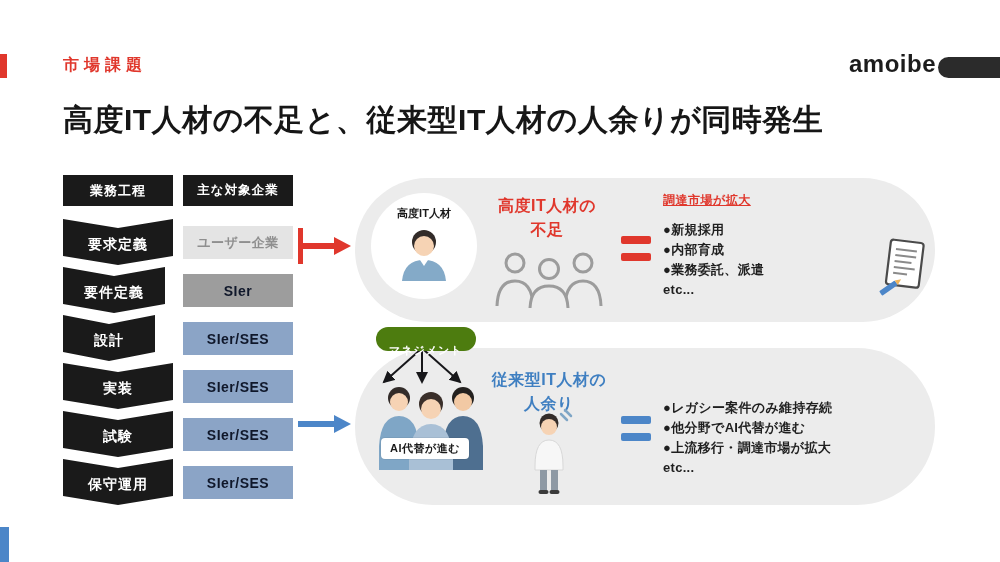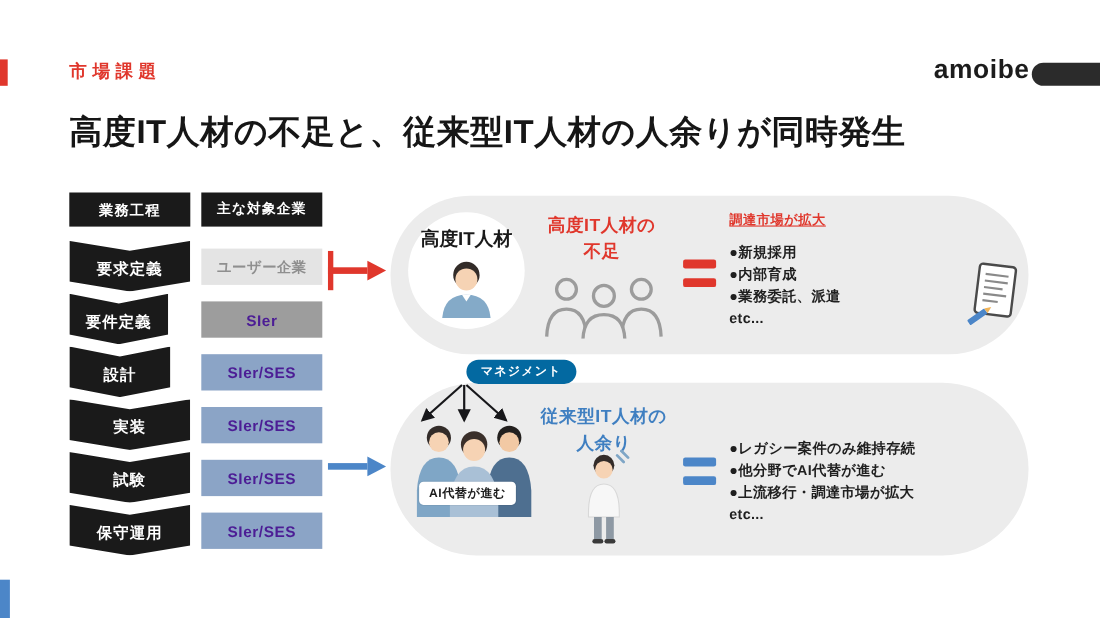--- a/index.html
+++ b/index.html
@@ -16,59 +16,59 @@
   .brand-mark { right:0; top:57px; width:62px; height:21px; background:#2b2b2b; border-radius:11px 0 0 11px; }
   .title { left:63px; top:100px; font-size:30px; font-weight:700; color:#161616; letter-spacing:.5px; }
 
   
   .col-header { background:#1a1a1a; color:#fff; display:flex; align-items:center; justify-content:center;
                 font-weight:700; font-size:13px; letter-spacing:1px; }
   .chev { background:#1a1a1a; color:#fff; display:flex; align-items:center; justify-content:center;
           font-weight:700; font-size:14px; letter-spacing:1px; padding-top:5px;
           clip-path:polygon(0 0,50% 9px,100% 0,100% calc(100% - 9px),50% 100%,0 calc(100% - 9px)); }
   .company { display:flex; align-items:center; justify-content:center; font-weight:700; font-size:14px;
-             letter-spacing:.5px; color:#4c1d95; }
+             letter-spacing:.5px; color:#0f172a; }
   .company.light { background:#e4e4e4; color:#8f8f8f; font-size:13px; }
   .company.gray  { background:#9d9d9d; }
   .company.blue  { background:#8ba4c6; }
 
   
   .panel { background:#ececec; border-radius:78px; }
   .avatar-circle { background:#ffffff; border-radius:50%; display:flex; flex-direction:column; align-items:center; }
-  .avatar-label { font-size:17px; font-weight:700; color:#1a1a1a; margin-top:13px;text-align:center; }
+  .avatar-label { font-size:11px; font-weight:700; color:#1a1a1a; margin-top:13px;text-align:center; }
   .problem { text-align:center; font-size:16px; font-weight:700; line-height:1.5; letter-spacing:.5px; }
   .problem.red { color:#e0372c; } .problem.blue { color:#3f7fc1; }
   .headline { font-size:12px; font-weight:700; letter-spacing:.5px;text-decoration:underline; }
   .headline.red { color:#e0372c; } .headline.blue { color:#3f7fc1; }
   .bullets { font-size:13px; font-weight:700; line-height:20px; color:#1f1f1f; letter-spacing:.3px; }
   .eq { display:flex; flex-direction:column; gap:9px; }
   .eq i { display:block; width:30px; height:8px; border-radius:2px; }
   .eq.red i { background:#e0372c; } .eq.blue i { background:#4c86c8; }
 
-  .mgmt { background:#0369a1; color:#fff; border-radius:12px; height:22px; line-height:22px;
-          padding:0 13px; font-size:11px; font-weight:700; letter-spacing:1px; z-index:5;margin-left:48px; }
+  .mgmt { background:#4d7c0f; color:#fff; border-radius:12px; height:22px; line-height:22px;
+          padding:12px 13px; font-size:11px; font-weight:700; letter-spacing:1px; z-index:5; }
   .ai-label { background:#ffffff; color:#1a1a1a; border-radius:4px; padding:3px 9px;
               font-size:11px; font-weight:700; letter-spacing:.5px; box-shadow:0 0 0 1px rgba(0,0,0,.05); }
 </style>
 </head>
 <body>
 
 <div class="slide">
 
   <div class="abs edge-red"></div>
   <div class="abs edge-blue"></div>
 
   <div class="abs kicker">市場課題</div>
   <div class="abs brand-text">amoibe</div>
   <div class="abs brand-mark"></div>
   <h1 class="abs title">高度IT人材の不足と、従来型IT人材の人余りが同時発生</h1>
 
   <div class="abs col-header" style="left:63px;top:175px;width:110px;height:31px;">業務工程</div>
   <div class="abs chev" style="left:63px;top:219px;width:110px;height:46px;">要求定義</div>
-  <div class="abs chev" style="left:63px;top:267px;width:90px;height:46px;">要件定義</div>
+  <div class="abs chev" style="left:63px;top:267px;width:102px;height:46px;">要件定義</div>
   <div class="abs chev" style="left:63px;top:315px;width:92px;height:46px;">設計</div>
   <div class="abs chev" style="left:63px;top:363px;width:110px;height:46px;">実装</div>
   <div class="abs chev" style="left:63px;top:411px;width:110px;height:46px;">試験</div>
   <div class="abs chev" style="left:63px;top:459px;width:110px;height:46px;">保守運用</div>
 
   <div class="abs col-header" style="left:183px;top:175px;width:110px;height:31px;font-size:12.5px;">主な対象企業</div>
   <div class="abs company light" style="left:183px;top:226px;width:110px;height:33px;">ユーザー企業</div>
   <div class="abs company gray" style="left:183px;top:274px;width:110px;height:33px;">SIer</div>
   <div class="abs company blue" style="left:183px;top:322px;width:110px;height:33px;">SIer/SES</div>
   <div class="abs company blue" style="left:183px;top:370px;width:110px;height:33px;">SIer/SES</div>

